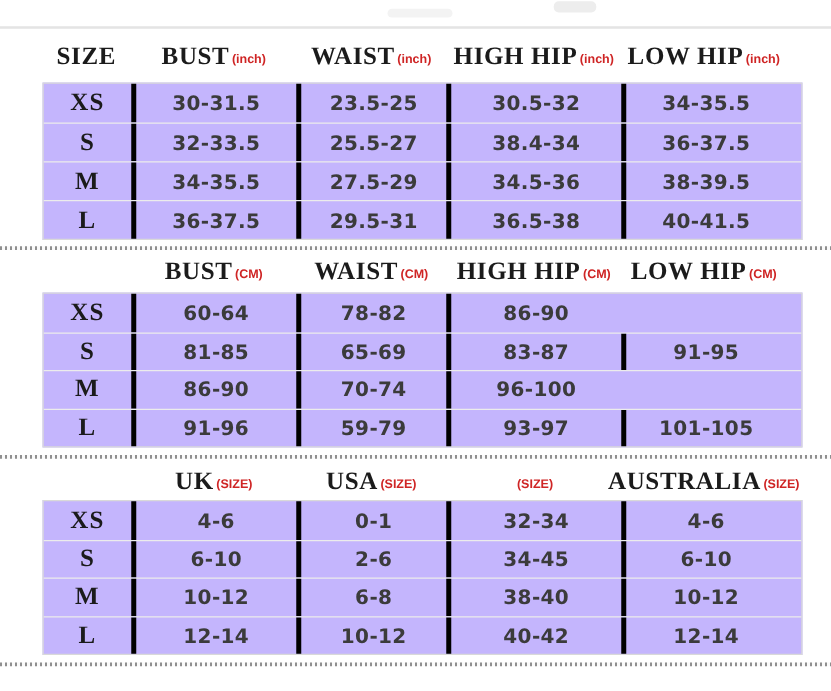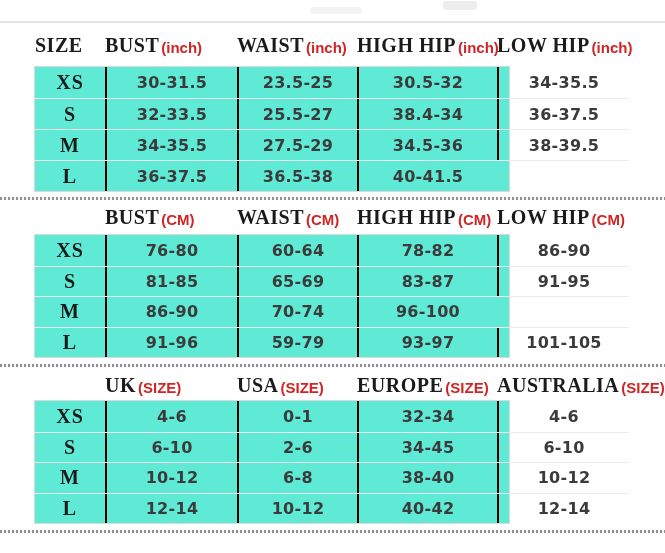--- a/index.html
+++ b/index.html
@@ -22,49 +22,49 @@
   .tbl { position: absolute; left: 34px; width: 596px; }
   .t1 { top: 30px; }
   .t2 { top: 202px; }
   .t3 { top: 370px; }
 
   .hdr {
     display: grid;
     grid-template-columns: 70px 132px 120px 140px 132px;
     height: 30px; width: 594px; margin-left: 1px;
   }
-  .hcell { display: flex; align-items: center; justify-content: flex-start; white-space: nowrap; }
+  .hcell { display: flex; align-items: center; justify-content: center; white-space: nowrap; }
   .hlabel {
     font-family: "Liberation Serif", serif;
     font-weight: 700; font-size: 20px; color: #1b1b1b;
     letter-spacing: 0.5px;
   }
   .hsuffix {
     font-family: "Liberation Sans", sans-serif;
-    font-weight: 700; font-size: 15px; color: #cf2525;
+    font-weight: 700; font-size: 10px; color: #cf2525;
     margin-left: 2px; padding-top: 4px;
   }
 
   .tbody {
-    border: 1px solid #d9d9d9; background: #5eead4; width: 476px;
+    border: 1px solid #d9d9d9; background: #c4b5fd; width: 608px;
     display: grid; grid-template-rows: repeat(4, 1fr);
   }
   .b1 { margin-top: 6px; height: 126px; }
   .b2 { margin-top: 2px; height: 124px; }
   .b3 { margin-top: 0;   height: 124px; }
 
   .row { display: grid; grid-template-columns: 70px 132px 120px 140px 132px; }
   .row + .row { border-top: 1px solid #ececec; }
   .cell {
     display: flex; align-items: center; justify-content: center;
     font-family: "DejaVu Sans", sans-serif;
     font-weight: 700; font-size: 16px; color: #3b3b3b;
     letter-spacing: 0.3px; white-space: nowrap;
   }
-  .cell + .cell { border-left: 2px solid #000000; }
+  .cell + .cell { border-left: 4px solid #000000; }
   .cell.size {
     font-family: "Liberation Serif", serif;
     font-size: 20px; color: #1b1b1b; letter-spacing: 1px;
   }
 
   .dash {
     position: absolute; left: 0; right: 0; height: 3px;
     background-color: #fafafa;
     background-image: repeating-linear-gradient(90deg, #8f8f8f 0 2px, rgba(0,0,0,0) 2px 4px);
   }
@@ -121,20 +121,21 @@
       <div class="row">
         <div class="cell size">M</div>
         <div class="cell">34-35.5</div>
         <div class="cell">27.5-29</div>
         <div class="cell">34.5-36</div>
         <div class="cell">38-39.5</div>
       </div>
       <div class="row">
         <div class="cell size">L</div>
         <div class="cell">36-37.5</div>
+        <div class="cell">29.5-31</div>
         <div class="cell">36.5-38</div>
         <div class="cell">40-41.5</div>
       </div>
     </div>
   </section>
 
   <div class="dash d1"></div>
 
   <section class="tbl t2">
     <div class="hdr">
@@ -155,21 +156,20 @@
           <span class="hsuffix">(CM)</span>
         </div>
       <div class="hcell">
           <span class="hlabel">LOW HIP</span>
           <span class="hsuffix">(CM)</span>
         </div>
     </div>
     <div class="tbody b2">
       <div class="row">
         <div class="cell size">XS</div>
-        <div class="cell">76-80</div>
         <div class="cell">60-64</div>
         <div class="cell">78-82</div>
         <div class="cell">86-90</div>
       </div>
       <div class="row">
         <div class="cell size">S</div>
         <div class="cell">81-85</div>
         <div class="cell">65-69</div>
         <div class="cell">83-87</div>
         <div class="cell">91-95</div>
@@ -200,21 +200,20 @@
         </div>
       <div class="hcell">
           <span class="hlabel">UK</span>
           <span class="hsuffix">(SIZE)</span>
         </div>
       <div class="hcell">
           <span class="hlabel">USA</span>
           <span class="hsuffix">(SIZE)</span>
         </div>
       <div class="hcell">
-          <span class="hlabel">EUROPE</span>
           <span class="hsuffix">(SIZE)</span>
         </div>
       <div class="hcell">
           <span class="hlabel">AUSTRALIA</span>
           <span class="hsuffix">(SIZE)</span>
         </div>
     </div>
     <div class="tbody b3">
       <div class="row">
         <div class="cell size">XS</div>

